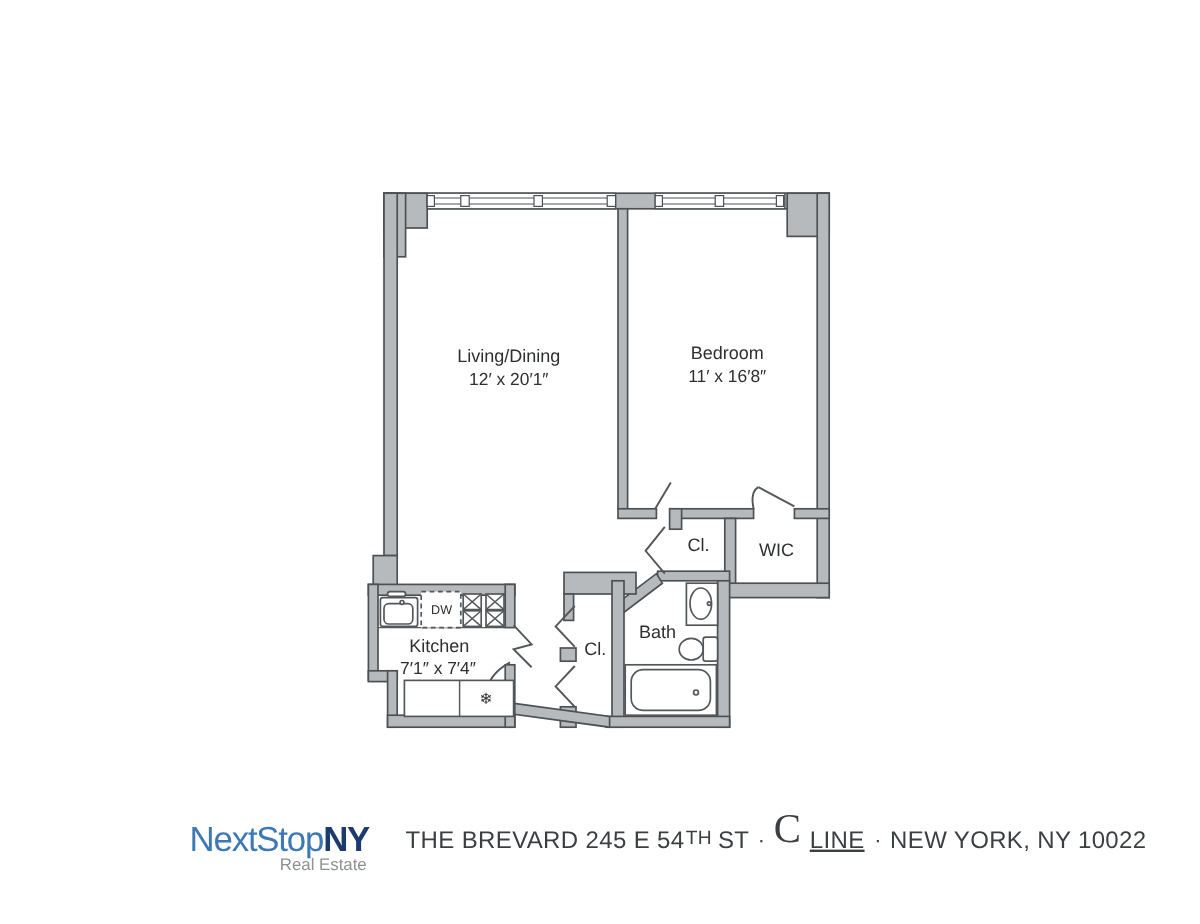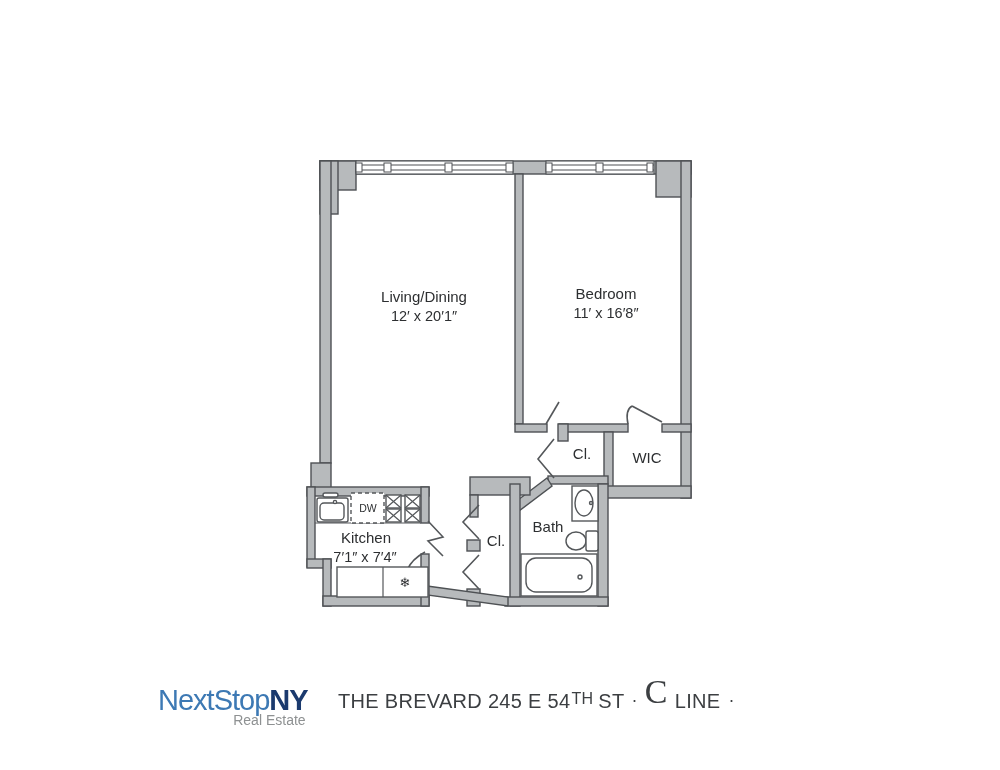--- a/index.html
+++ b/index.html
@@ -30,21 +30,21 @@
   .logo-ny{color:var(--logo-navy);font-weight:bold;}
   .logo-tag{display:block;text-align:right;font-size:14px;color:var(--logo-gray);
             margin-top:-2px;padding-right:2px;letter-spacing:0;}
   .address{position:absolute;left:338px;top:690px;white-space:nowrap;color:var(--addr-color);
            font-size:20px;letter-spacing:0.3px;display:flex;align-items:flex-start;}
   .address sup{font-size:16px;margin-left:1px;}
   .addr-st{margin-left:5px;}
   .dot{margin:0 7px;font-size:18px;}
   .subway-c{font-family:"Liberation Serif",serif;font-size:34px;font-weight:400;
             margin-right:7px;position:relative;top:2px;line-height:0;}
-  .addr-line-word{margin-right:1px;}
+  .addr-line-word{margin-right:1px;text-decoration:underline;}
 </style>
 </head>
 <body>
 
 <div class="page">
 
   <svg class="plan-svg" viewBox="295 150 410 465">
 
     <g>
 
@@ -205,15 +205,16 @@
   </div>
 
   <div class="address">
     <span>THE BREVARD 245 E 54</span>
       <sup>TH</sup>
     <span class="addr-st">ST</span>
     <span class="dot">·</span>
     <span class="subway-c">C</span>
     <span class="addr-line-word">LINE</span>
     <span class="dot">·</span>
+    <span>NEW YORK, NY 10022</span>
   </div>
 
 </div>
 
 </body></html>

